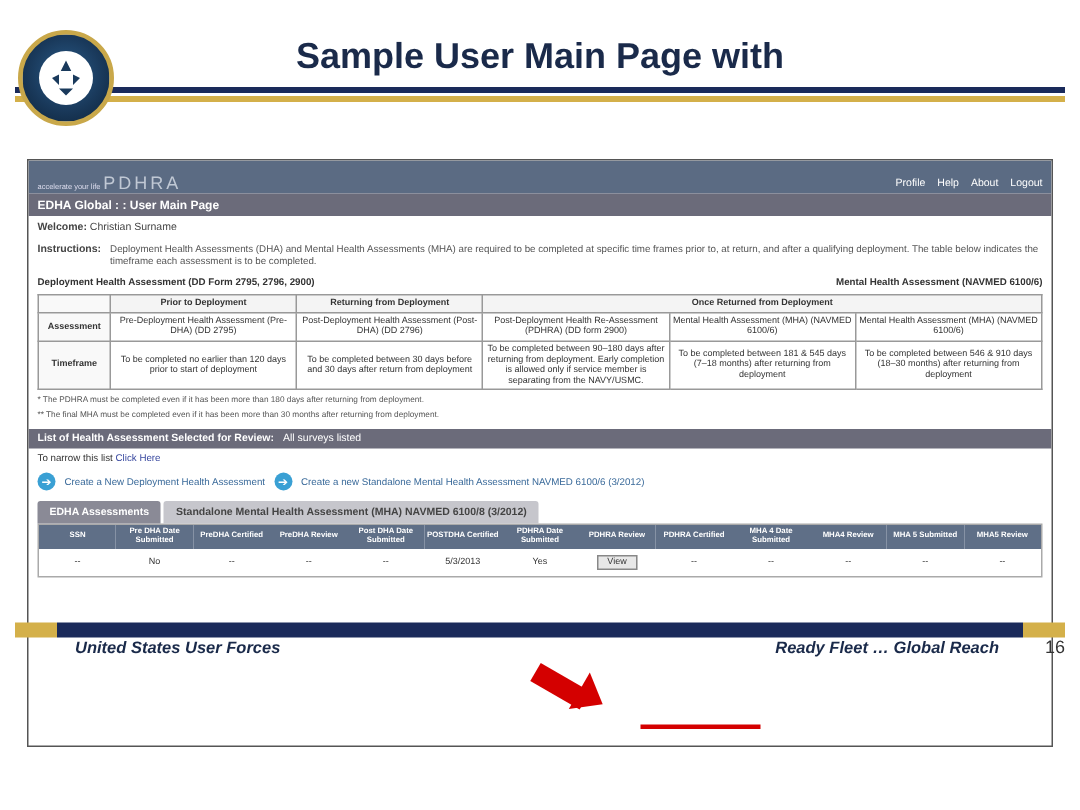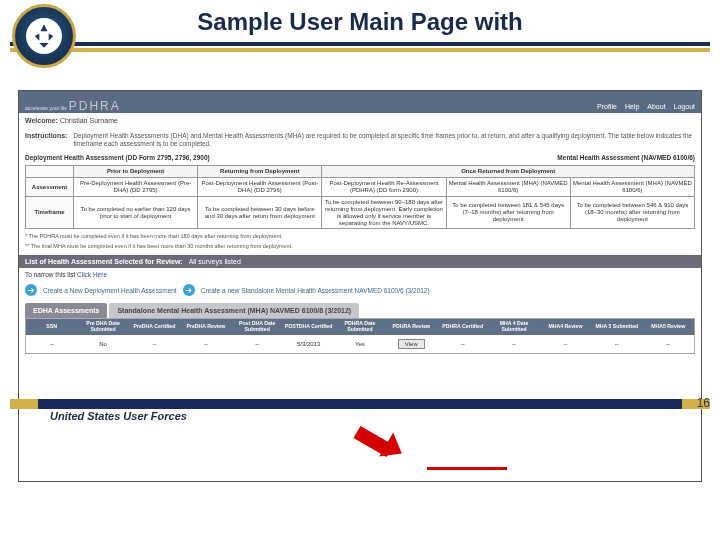--- a/index.html
+++ b/index.html
@@ -1,17 +1,17 @@
 <!DOCTYPE html>
 <html><head>
 <meta charset="utf-8">
 <style>
   * { margin: 0; padding: 0; box-sizing: border-box; }
   html, body { width: 720px; height: 540px; font-family: Arial, sans-serif; background: #fff; overflow: hidden; }
-  .slide { width: 720px; height: 428px; position: relative; }
+  .slide { width: 720px; height: 428px; position: relative; margin-top: 16px; }
 
   
   .header-area { position: relative; padding: 8px 0 0 0; }
   .emblem { position: absolute; left: 12px; top: 4px; width: 64px; height: 64px; border-radius: 50%; background: radial-gradient(circle at 50% 45%, #2a5c8a 0%, #1a3a5c 55%, #0d2238 100%); border: 3px solid #c9a84a; display: flex; align-items: center; justify-content: center; }
   .emblem-inner { width: 36px; height: 36px; border-radius: 50%; background: #fff; display: flex; align-items: center; justify-content: center; }
   .emblem-inner svg { width: 28px; height: 28px; }
   .title { text-align: center; font-size: 24px; font-weight: bold; color: #1a2a4a; line-height: 1.15; padding: 0 80px; }
   .rule-double { margin: 6px 10px 0 10px; }
   .rule-navy { height: 4px; background: #1a2a5a; }
   .rule-gold { height: 4px; background: #d4b04a; margin-top: 2px; }
@@ -68,21 +68,21 @@
   .red-arrow .head { position: absolute; left: 28px; top: 10px; width: 0; height: 0; border-left: 18px solid #d40000; border-top: 14px solid transparent; border-bottom: 14px solid transparent; transform: rotate(30deg); }
   .red-under { position: absolute; left: 408px; top: 376px; width: 80px; height: 3px; background: #d40000; }
 
   
   .foot-band { position: absolute; left: 10px; right: 10px; bottom: 18px; height: 12px; display: flex; align-items: center; }
   .foot-band .seg-gold-l { flex: 0 0 28px; height: 10px; background: #d4b04a; }
   .foot-band .seg-navy { flex: 1; height: 10px; background: #1a2a5a; }
   .foot-band .seg-gold-r { flex: 0 0 28px; height: 10px; background: #d4b04a; }
   .foot-left { position: absolute; left: 44px; bottom: 6px; font-size: 11px; font-weight: bold; font-style: italic; color: #1a2a4a; background: #fff; padding: 0 6px; }
   .foot-right { position: absolute; right: 48px; bottom: 6px; font-size: 11px; font-weight: bold; font-style: italic; color: #1a2a4a; background: #fff; padding: 0 6px; }
-  .pagenum { position: absolute; right: 10px; bottom: 18px; font-size: 12px; color: #333; }
+  .pagenum { position: absolute; right: 10px; bottom: 6px; font-size: 12px; color: #333; }
 </style>
 </head>
 <body>
 
 <div class="slide">
   <div class="header-area">
     <div class="emblem">
       <div class="emblem-inner">
         <svg viewBox="0 0 24 24">
             <path fill="#1a3a5c" d="M12 2 9 8h6zM4 12l4-2v6zM20 12l-4-2v6zM8 18h8l-4 4z"></path>
@@ -106,20 +106,21 @@
           <span class="navy-logo">PDHRA</span>
         </div>
         <div class="topright">
           <span>Profile</span>
           <span>Help</span>
           <span>About</span>
           <span>Logout</span>
         </div>
       </div>
 
+      <div class="page-path">EDHA Global : : User Main Page</div>
 
       <div class="welcome">
         <span class="label-strong">Welcome:</span>
         <span>Christian Surname</span>
       </div>
 
       <div class="welcome" style="display:flex;gap:6px;">
         <span class="label-strong">Instructions:</span>
         <span class="instructions" style="padding:0;">Deployment Health Assessments (DHA) and Mental Health Assessments (MHA) are required to be completed at specific time frames prior to, at return, and after a qualifying deployment. The table below indicates the timeframe each assessment is to be completed.</span>
       </div>
@@ -227,14 +228,15 @@
       <div class="red-under"></div>
     </div>
   </div>
 
   <div class="foot-band">
     <div class="seg-gold-l"></div>
       <div class="seg-navy"></div>
       <div class="seg-gold-r"></div>
   </div>
   <div class="foot-left">United States User Forces</div>
+  <div class="foot-right">Ready Fleet … Global Reach</div>
   <div class="pagenum">16</div>
 </div>
 
 </body></html>

